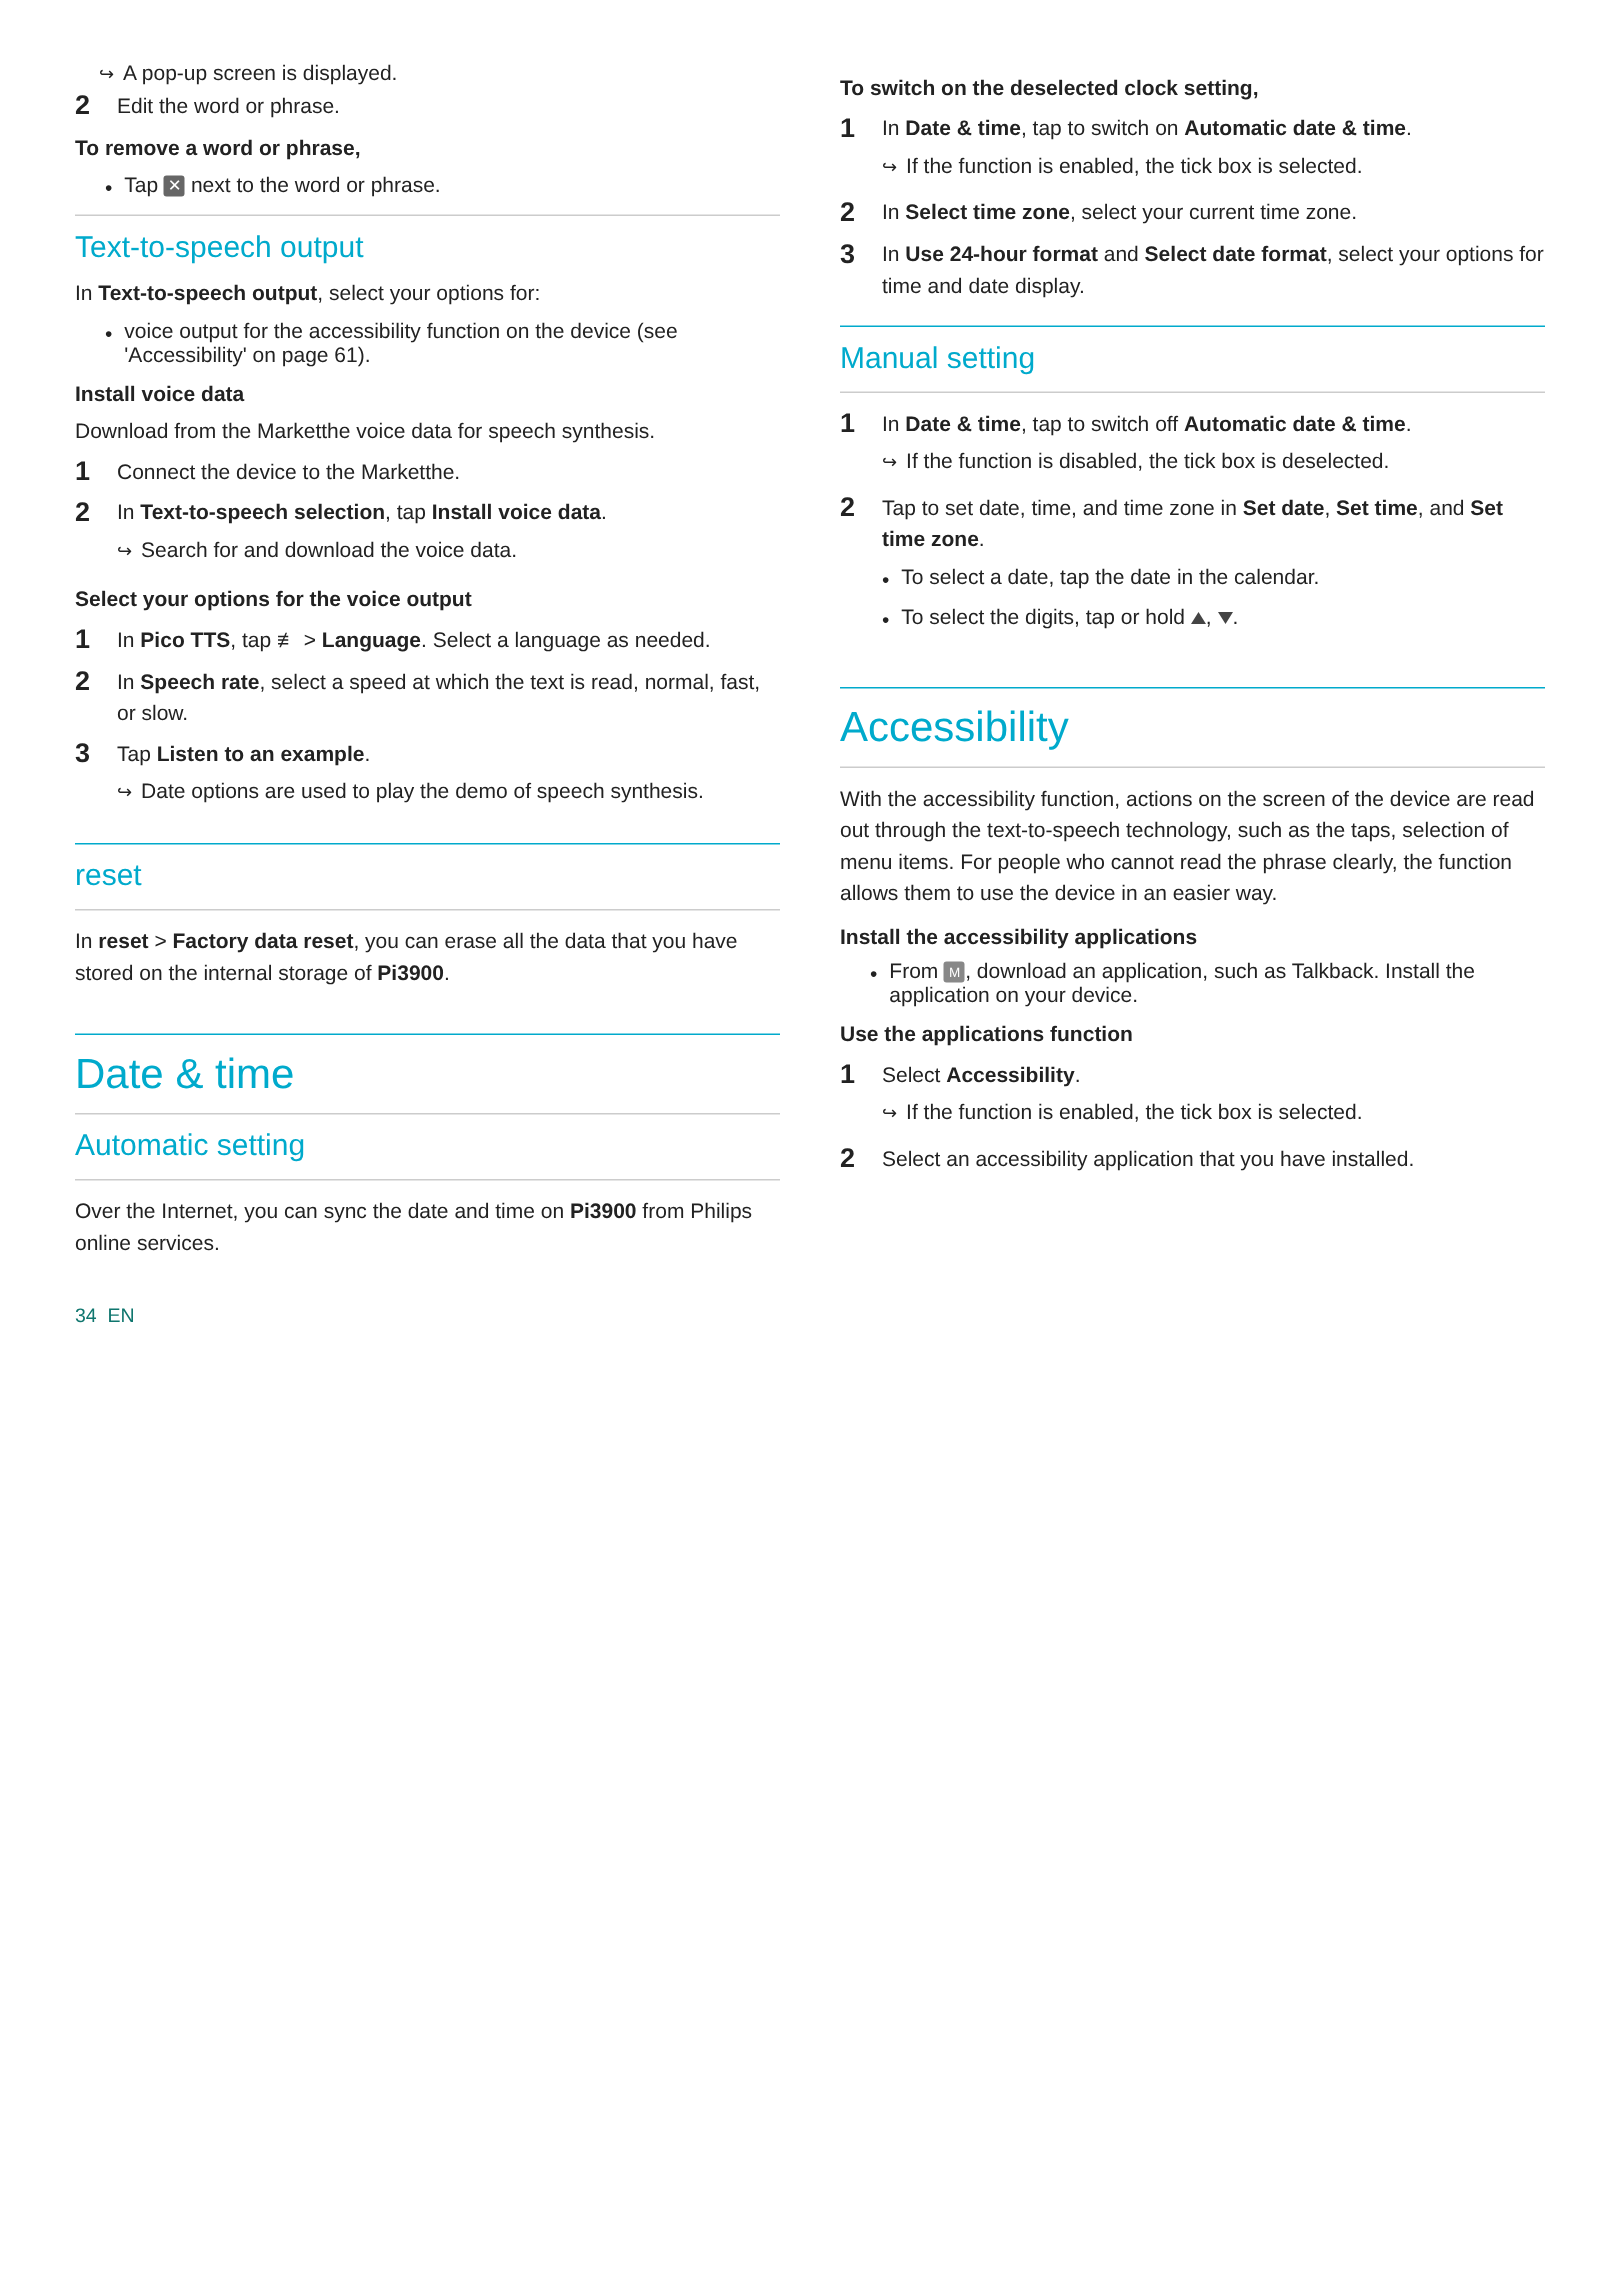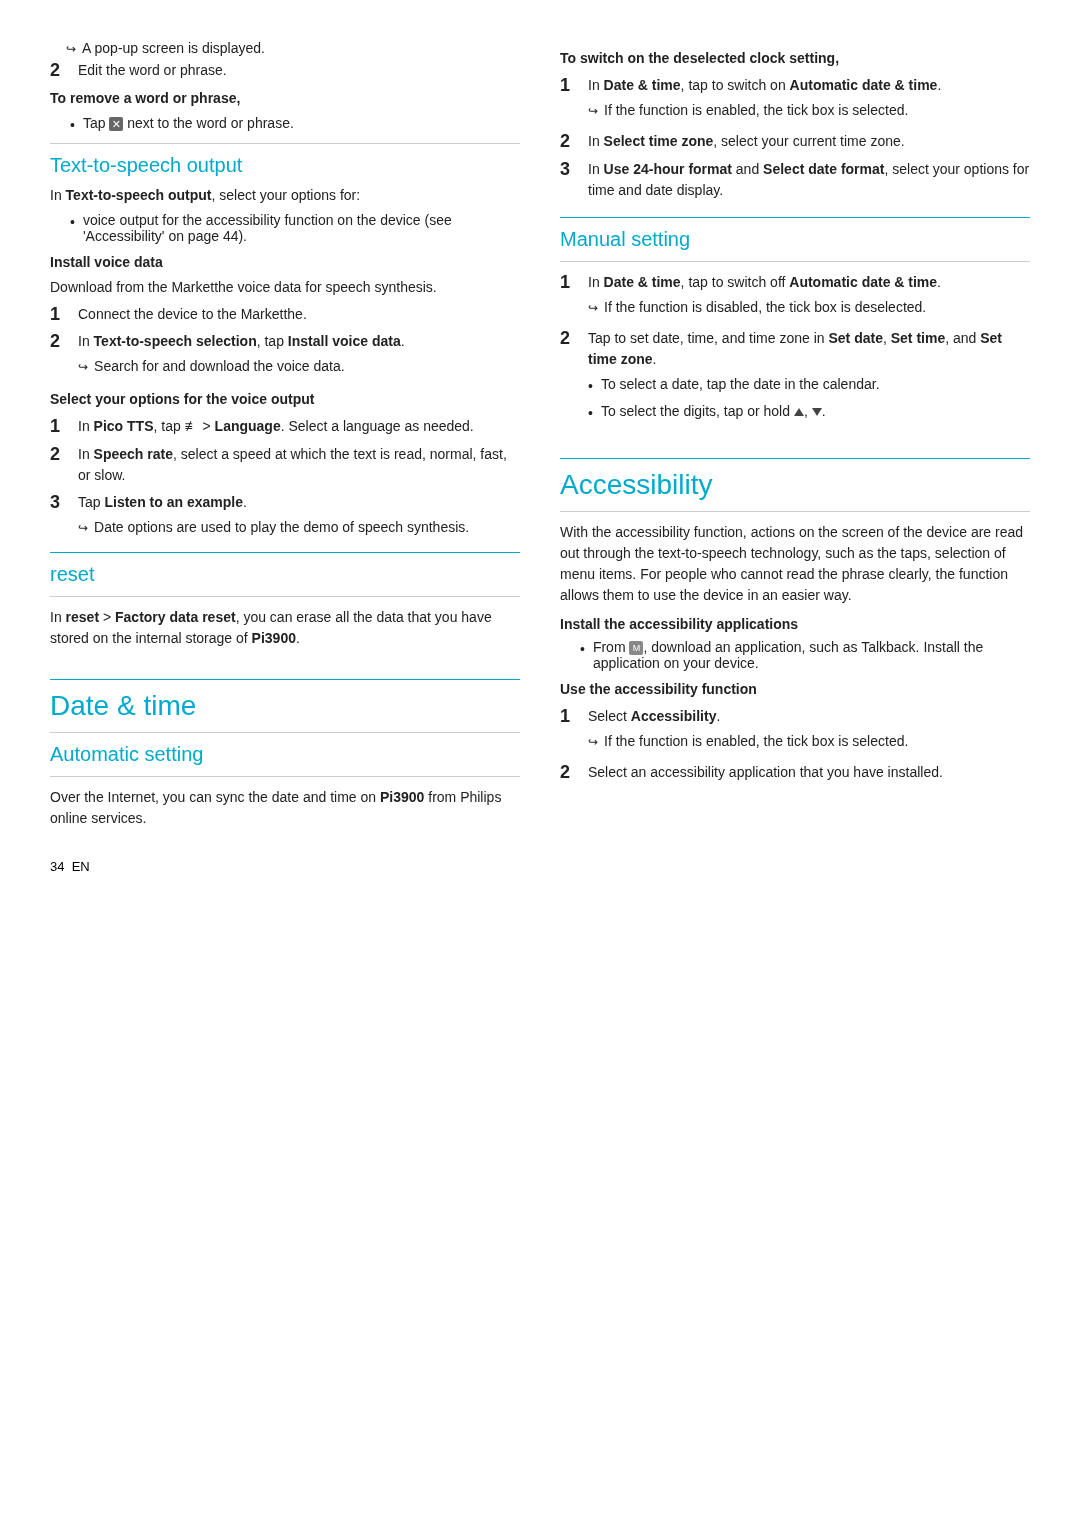--- a/index.html
+++ b/index.html
@@ -89,21 +89,21 @@
       flex: 1;
       line-height: 1.5;
     }
     .sub-heading {
       font-weight: bold;
       margin: 8px 0 4px 0;
     }
     .footer-page {
       margin-top: 30px;
       font-size: 13px;
-      color: #000000;
+      color: #0f766e;
     }
     .icon-placeholder {
       display: inline-block;
       width: 14px;
       height: 14px;
       background: #666;
       border-radius: 2px;
       vertical-align: middle;
       font-size: 11px;
       line-height: 14px;
@@ -153,21 +153,21 @@
     </div>
 
     <hr class="sub-divider">
 
     <h2 class="section-title-blue">Text-to-speech output</h2>
 
     <p>In <strong>Text-to-speech output</strong>, select your options for:</p>
 
     <div class="bullet-item">
       <span class="bullet-dot">•</span>
-      <span>voice output for the accessibility function on the device (see 'Accessibility' on page 44).</span>
+      <span>voice output for the accessibility function on the device (see 'Accessibility' on page 61).</span>
     </div>
 
     <p class="sub-heading">Install voice data</p>
     <p>Download from the Marketthe voice data for speech synthesis.</p>
 
     <div class="numbered-list">
       <div class="numbered-item">
         <span class="num">1</span>
         <span class="item-content">Connect the device to the Marketthe.</span>
       </div>
@@ -197,21 +197,21 @@
         <span class="num">3</span>
         <span class="item-content">Tap <strong>Listen to an example</strong>.
           <div class="arrow-item" style="padding-left:0; margin-top:4px;">
             <span class="arrow-icon">↪</span>
             <span>Date options are used to play the demo of speech synthesis.</span>
           </div>
         </span>
       </div>
     </div>
 
-    <div style="margin-top: 10px;">
+    <div style="margin-top: 20px;">
       <hr class="section-divider">
       <h2 class="section-title-blue">reset</h2>
       <hr class="sub-divider">
       <p>In <strong>reset</strong> &gt; <strong>Factory data reset</strong>, you can erase all the data that you have stored on the internal storage of <strong>Pi3900</strong>.</p>
     </div>
 
     <div style="margin-top: 30px;">
       <hr class="section-divider">
       <h1 class="section-title-large-blue">Date &amp; time</h1>
       <hr class="sub-divider">
@@ -290,21 +290,21 @@
 
       <p style="margin-bottom: 8px;">With the accessibility function, actions on the screen of the device are read out through the text-to-speech technology, such as the taps, selection of menu items. For people who cannot read the phrase clearly, the function allows them to use the device in an easier way.</p>
 
       <p class="sub-heading">Install the accessibility applications</p>
 
       <div class="bullet-item">
         <span class="bullet-dot">•</span>
         <span>From <span class="icon-placeholder" style="background:#888; font-size:9px;">M</span>, download an application, such as Talkback. Install the application on your device.</span>
       </div>
 
-      <p class="sub-heading">Use the accessibility function</p>
+      <p class="sub-heading">Use the applications function</p>
 
       <div class="numbered-list">
         <div class="numbered-item">
           <span class="num">1</span>
           <span class="item-content">Select <strong>Accessibility</strong>.
             <div class="arrow-item" style="padding-left:0; margin-top:4px;">
               <span class="arrow-icon">↪</span>
               <span>If the function is enabled, the tick box is selected.</span>
             </div>
           </span>

